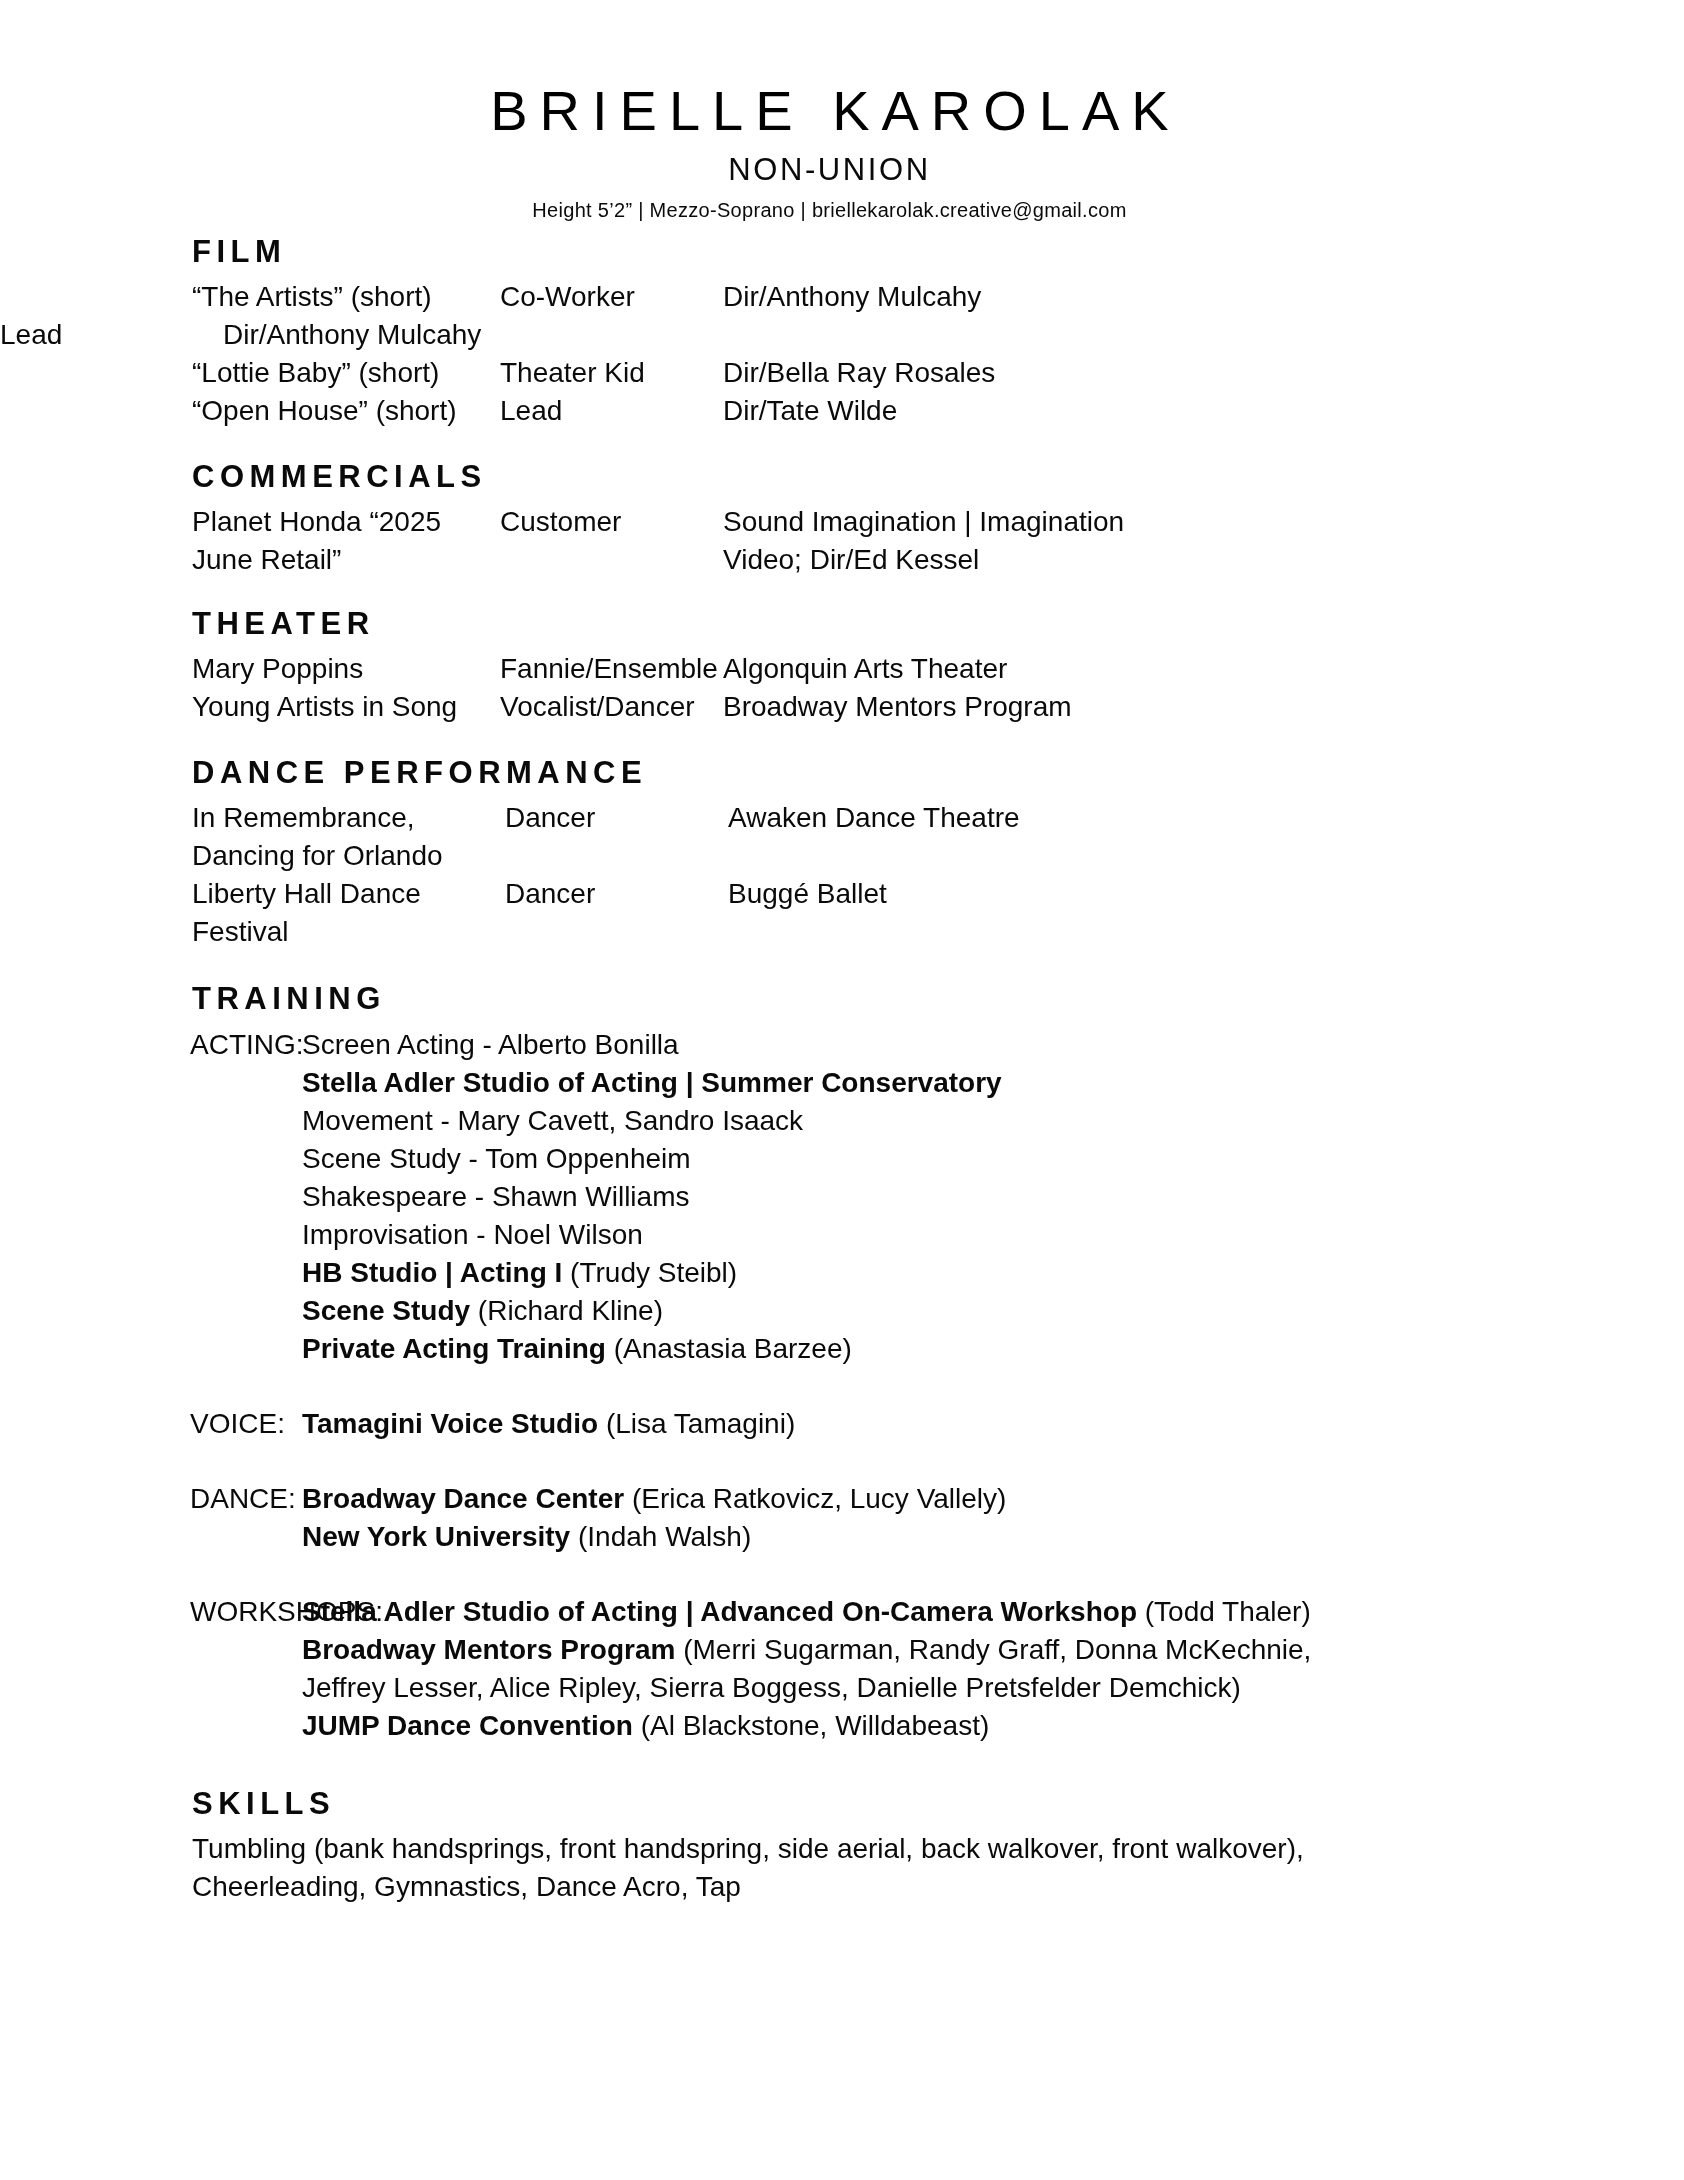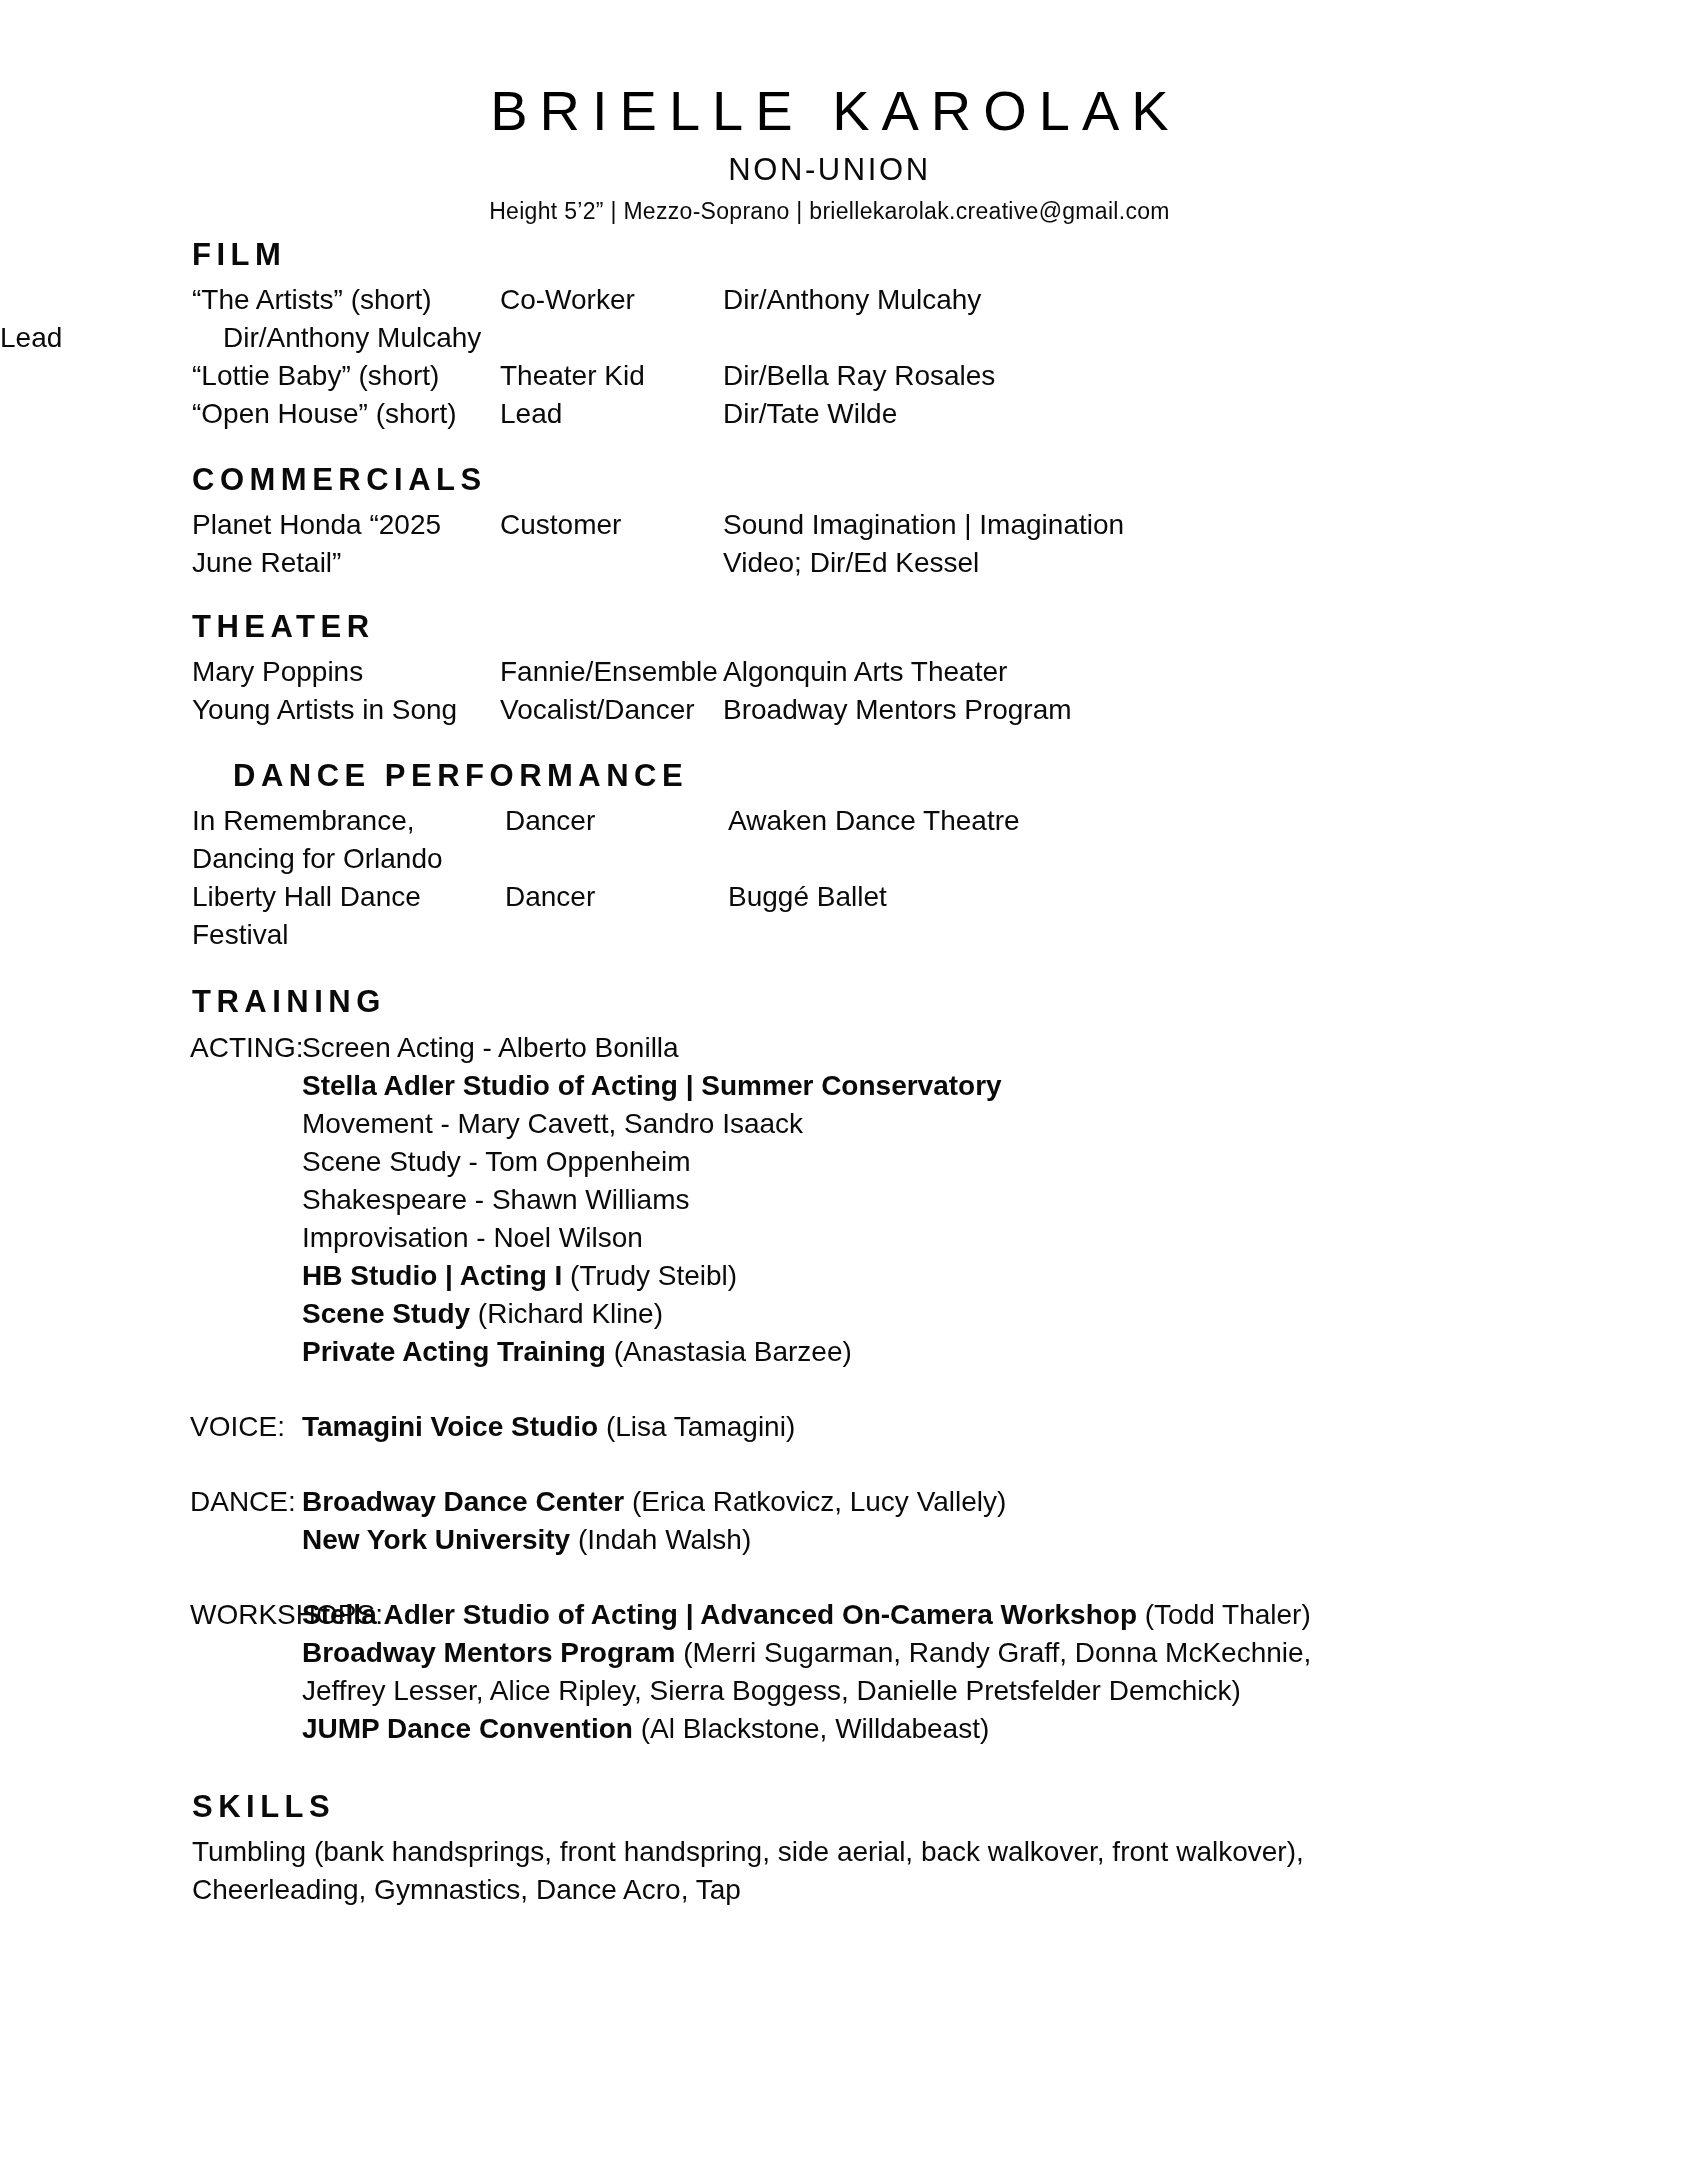--- a/index.html
+++ b/index.html
@@ -40,21 +40,21 @@
     color: #000;
   }
   .union-status {
     font-size: 31px;
     font-weight: 400;
     letter-spacing: 2.6px;
     margin: 13.6px 0 0 0;
     line-height: 1.1;
   }
   .contact-line {
-    font-size: 23px;
+    font-size: 20px;
     font-weight: 400;
     letter-spacing: 0.3px;
     margin: 12px 0 0 0;
     line-height: 1.1;
   }
 
   
   .content {
     padding: 0 0 0 0;
   }
@@ -64,21 +64,21 @@
     font-weight: 700;
     letter-spacing: 5.5px;
     margin: 0;
     padding-left: 192px;
     line-height: 1.0;
   }
 
   .sec-film      { margin-top: 15.3px; }
   .sec-commercials { margin-top: 31px; }
   .sec-theater   { margin-top: 29px; }
-  .sec-dance     { margin-top: 31px; margin-left: 41px; }
+  .sec-dance     { margin-top: 31px; }
   .sec-training  { margin-top: 32px; }
   .sec-skills    { margin-top: 43px; }
 
   
   .credits {
     margin-top: 11px;
   }
   .credit-row {
     display: flex;
     align-items: flex-start;

